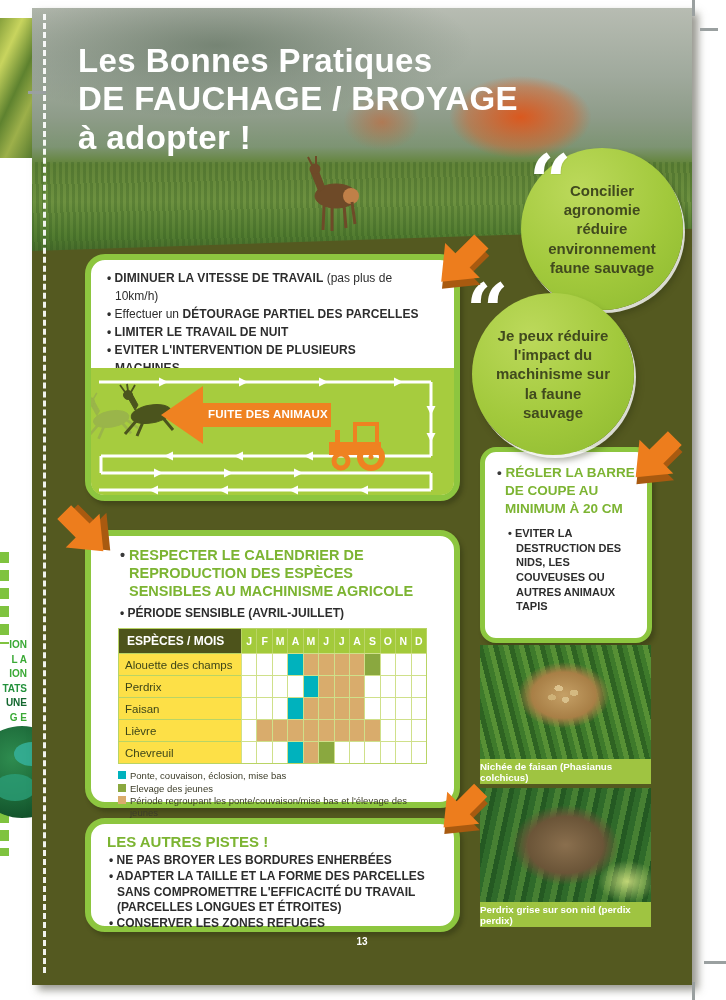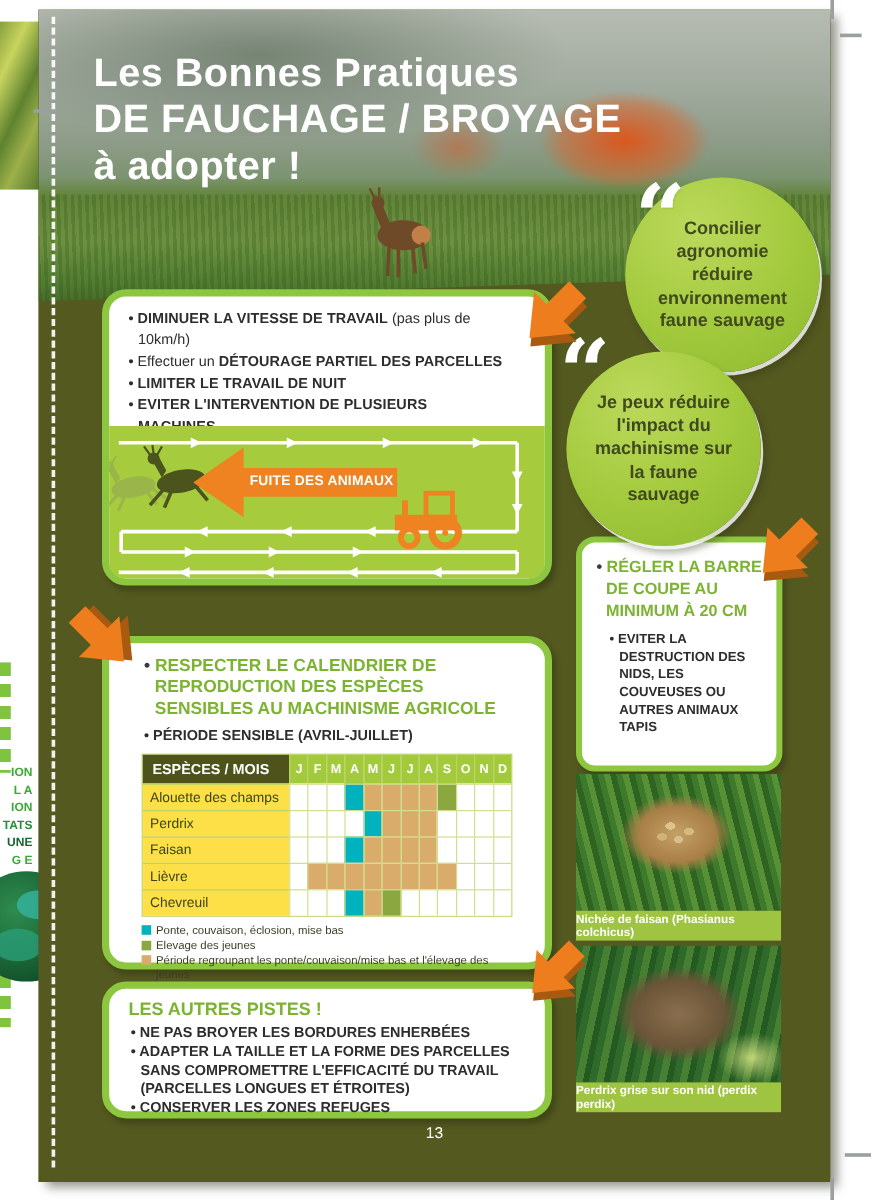--- a/index.html
+++ b/index.html
@@ -28,21 +28,21 @@
     box-shadow:2px 3px 0 rgba(255,255,255,.8),4px 6px 6px rgba(40,45,15,.35)}
   .bubble .q{position:absolute;color:#fff;font-family:"DejaVu Serif",serif;font-weight:bold;
     font-size:74px;line-height:.55;text-shadow:1px 1px 0 rgba(0,0,0,.05)}
   .bubble1{left:489px;top:140px;width:162px;height:162px;font-size:15px;line-height:1.28}
   .bubble1 .q{left:8px;top:14px}
   .bubble2{left:440px;top:285px;width:162px;height:162px;font-size:15px;line-height:1.28}
   .bubble2 .q{left:-6px;top:-2px}
   
   .wbox{position:absolute;box-sizing:border-box;background:#fff;border:6px solid #8dc63f;
         border-radius:20px;box-shadow:3px 4px 4px rgba(40,45,15,.4)}
-  .box1{left:53px;top:233px;width:375px;height:247px;padding:9px 30px 0 14px}
+  .box1{left:53px;top:246px;width:375px;height:247px;padding:9px 30px 0 14px}
   .bullet{font-size:12px;color:#2d2d2d;line-height:1.5;padding-left:10px;text-indent:-8px}
   .bullet::before{content:"• ";font-weight:bold;color:#2d2d2d}
   .bullet b{letter-spacing:.1px}
   .highlight{color:#7cb432;font-weight:bold;font-size:14.5px;margin-top:2px}
   .diagram{position:absolute;left:0;bottom:0;width:363px;height:127px;background:#a6cc3e;
            border-radius:0 0 13px 13px;overflow:hidden}
   .diagram svg{position:absolute;left:0;top:0}
   .diagram [data-name="pattern-lines"] line{stroke:#fff;stroke-width:3}
   .diagram [data-name="pattern-lines"] polygon{fill:#fff}
   .fuite-label{position:absolute;left:114px;top:40px;width:126px;color:#fff;font-weight:bold;
@@ -94,21 +94,21 @@
     radial-gradient(42px 30px at 86% 82%,rgba(213,228,130,.85) 0%,transparent 70%),
     radial-gradient(72px 54px at 50% 50%,#8a6f4e 0%,#6b5538 52%,transparent 74%),
     repeating-linear-gradient(102deg,#2f6a2a 0 6px,#478033 6px 12px,#245922 12px 17px),#356b2b}
   .pcap{position:absolute;left:0;right:0;bottom:0;height:25px;background:#9fc441;color:#fff;
         font-weight:bold;font-size:9.8px;display:flex;align-items:center;justify-content:center}
   
   .box4{left:53px;top:810px;width:375px;height:114px;padding:9px 16px}
   .b4title{color:#7cb432;font-weight:bold;font-size:15px;margin-bottom:3px}
   .box4 .bullet{font-size:12px;font-weight:bold;line-height:1.32}
   .pageno{position:absolute;left:0;right:0;top:928px;text-align:center;color:#fff;
-          font-weight:normal;font-size:13px}
+          font-weight:bold;font-size:10px}
   
   .plant{position:absolute;left:0;top:18px;width:38px;height:140px;
     background:linear-gradient(115deg,#86a03c 0%,#c8d45e 22%,#5e822f 48%,#9db04a 68%,#49702a 100%)}
   .mark{position:absolute;background:#9aa0a0;z-index:50}
   .gdash{position:absolute;left:0;width:9px;
     background:repeating-linear-gradient(to bottom,#7fc33f 0 11px,transparent 11px 18px)}
   .logofrag{position:absolute;left:0;top:638px;width:27px;text-align:right;font-size:10px;
             font-weight:bold;line-height:1.45}
   .fg{color:#3aa935}.fg2{color:#23913c}.fd{color:#14672f}
   .globe{position:absolute;left:-26px;top:726px;width:96px;height:92px;border-radius:50%;

